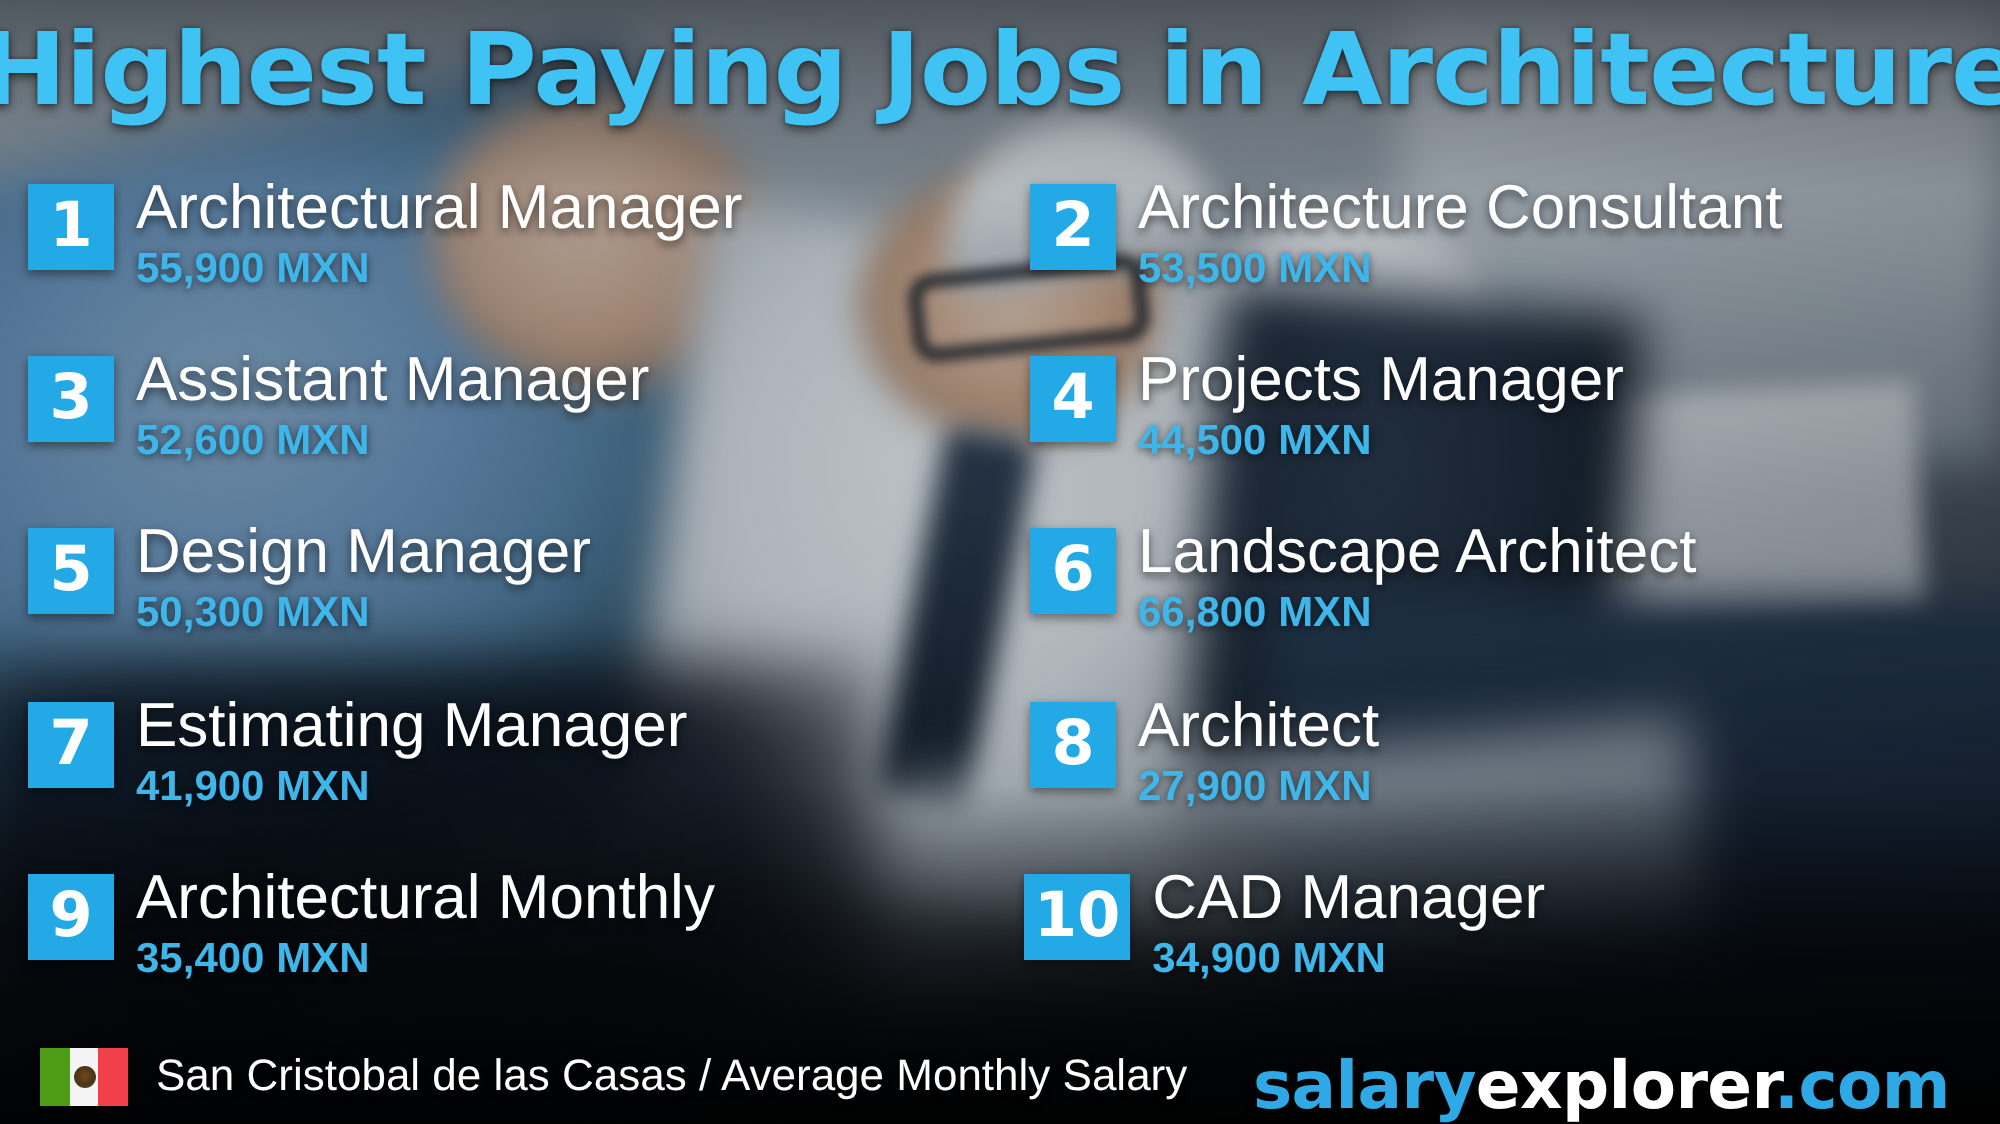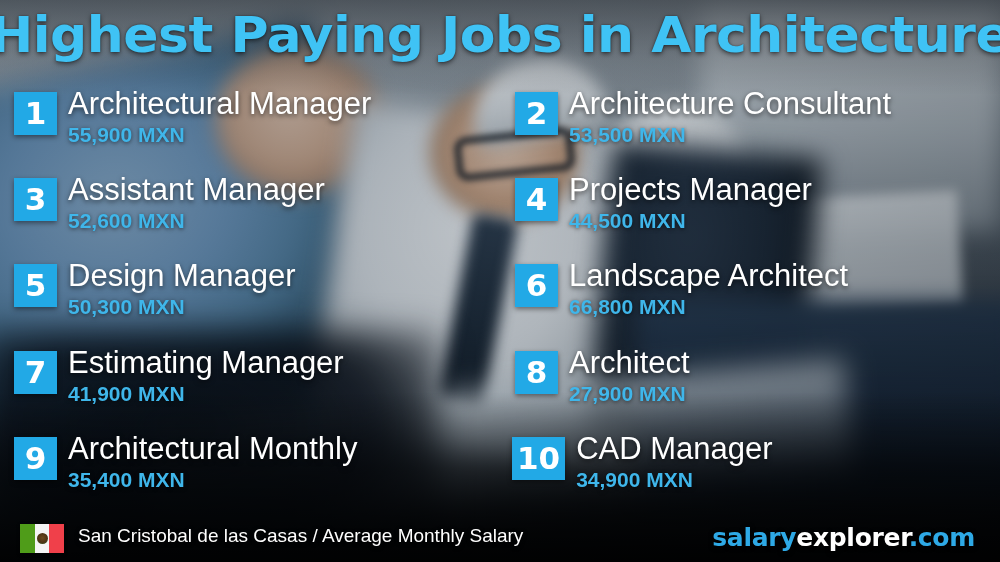--- a/index.html
+++ b/index.html
@@ -236,31 +236,31 @@
   .flag-red   { background: #f0404a; }
   .flag-emblem {
     width: 11px; height: 11px;
     border-radius: 50%;
     background: radial-gradient(circle at 50% 45%, #6b4a1f 0%, #4e3314 55%, #2f6b2a 100%);
   }
   .footer-text {
     position: absolute;
     left: 78px; top: 15px;
     font-family: "Liberation Sans", sans-serif;
-    font-size: 19px;
+    font-size: 22px;
     color: #ffffff;
     text-shadow: 0 1px 4px rgba(0,0,0,.85);
     white-space: nowrap;
   }
   .logo {
     position: absolute;
     right: 25px; top: 13px;
     font-family: "DejaVu Sans", sans-serif;
     font-weight: bold;
-    font-size: 25px;
+    font-size: 33px;
     letter-spacing: -0.3px;
     white-space: nowrap;
     text-shadow: 0 1px 5px rgba(0,0,0,.85);
     text-align: right;
   }
   .logo .lg-a { color: #2ea9e6; }
   .logo .lg-b { color: #ffffff; }
   .logo .lg-c { color: #2ea9e6; }
 </style>
 </head>

